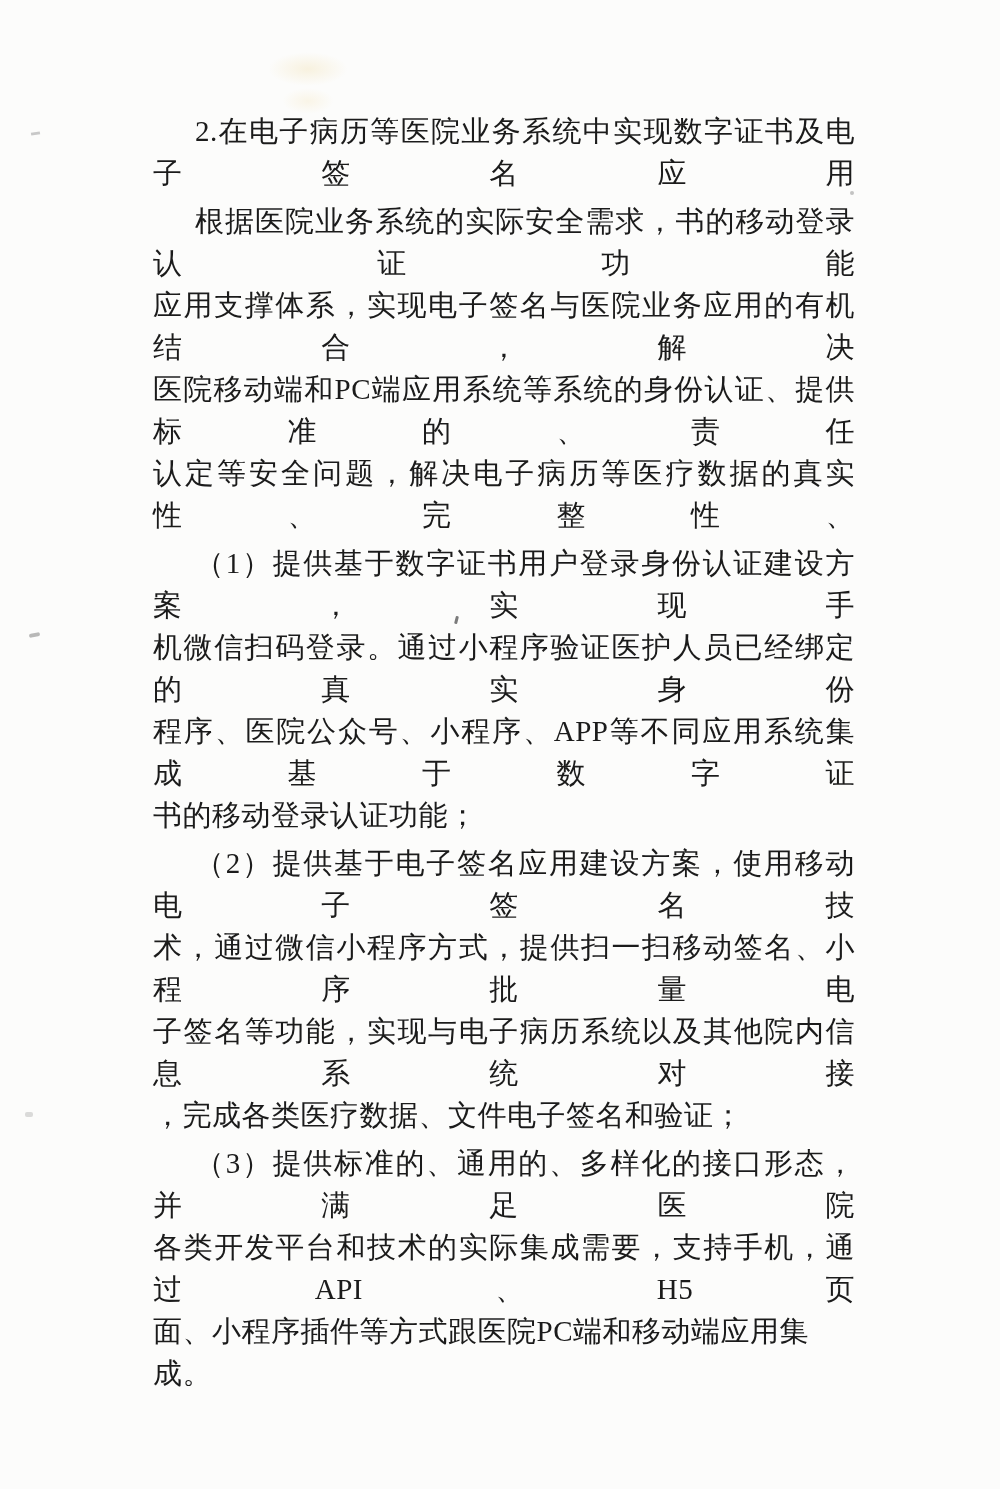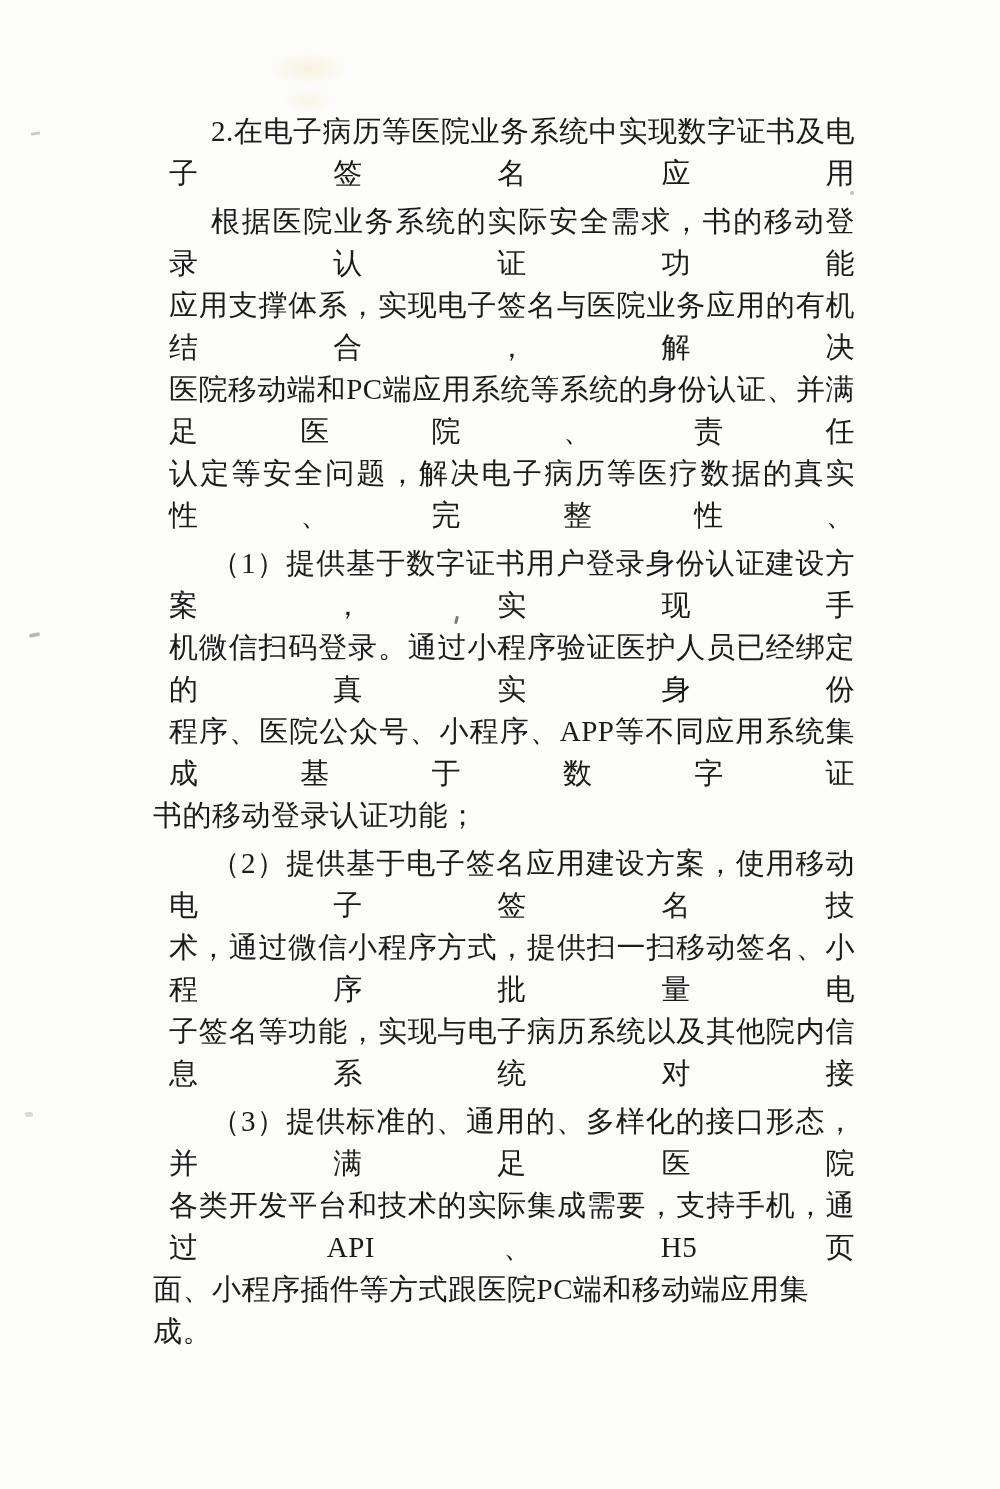--- a/index.html
+++ b/index.html
@@ -13,21 +13,21 @@
   .doc{
     position:absolute;
     left:153px;top:110px;width:702px;
     font-size:29px;line-height:42px;
     color:#1b1b1b;
     letter-spacing:0.5px;
   }
   .doc p{margin:0 0 6px 0;padding:0;}
   .line{display:block;min-height:42px;}
   .doc p .line:first-child{text-indent:42px;}
-  .line.j{text-align:justify;text-align-last:justify;margin-left:16px;}
+  .line.j{text-align:justify;text-align-last:justify;}
   
   .smudge{position:absolute;border-radius:50%;pointer-events:none;}
   .smudge.s1{left:268px;top:52px;width:80px;height:34px;
     background:radial-gradient(ellipse at center, rgba(246,237,211,0.7) 0%, rgba(246,237,211,0) 70%);}
   .smudge.s2{left:282px;top:88px;width:52px;height:26px;
     background:radial-gradient(ellipse at center, rgba(248,240,218,0.6) 0%, rgba(248,240,218,0) 70%);}
   .mark{position:absolute;background:#8a8a8a;pointer-events:none;}
   .mark.m1{left:31px;top:132px;width:9px;height:3px;opacity:.45;transform:rotate(-8deg);}
   .mark.m2{left:29px;top:633px;width:11px;height:4px;opacity:.6;transform:rotate(-10deg);border-radius:2px;}
   .mark.m3{left:25px;top:1112px;width:8px;height:5px;opacity:.3;border-radius:2px;}
@@ -49,35 +49,36 @@
 
   <div class="doc">
 
     <p>
       <span class="line j">2.在电子病历等医院业务系统中实现数字证书及电子签名应用</span>
     </p>
 
     <p>
       <span class="line j">根据医院业务系统的实际安全需求，书的移动登录认证功能</span>
       <span class="line j">应用支撑体系，实现电子签名与医院业务应用的有机结合，解决</span>
-      <span class="line j">医院移动端和PC端应用系统等系统的身份认证、并满足医院、责任</span>
+      <span class="line j">医院移动端和PC端应用系统等系统的身份认证、提供标准的、责任</span>
       <span class="line j">认定等安全问题，解决电子病历等医疗数据的真实性、完整性、</span>
     </p>
 
     <p>
       <span class="line j">（1）提供基于数字证书用户登录身份认证建设方案，实现手</span>
       <span class="line j">机微信扫码登录。通过小程序验证医护人员已经绑定的真实身份</span>
       <span class="line j">程序、医院公众号、小程序、APP等不同应用系统集成基于数字证</span>
       <span class="line">书的移动登录认证功能；</span>
     </p>
 
     <p>
       <span class="line j">（2）提供基于电子签名应用建设方案，使用移动电子签名技</span>
       <span class="line j">术，通过微信小程序方式，提供扫一扫移动签名、小程序批量电</span>
       <span class="line j">子签名等功能，实现与电子病历系统以及其他院内信息系统对接</span>
+      <span class="line">，完成各类医疗数据、文件电子签名和验证；</span>
     </p>
 
     <p>
       <span class="line j">（3）提供标准的、通用的、多样化的接口形态，并满足医院</span>
       <span class="line j">各类开发平台和技术的实际集成需要，支持手机，通过API、H5页</span>
       <span class="line">面、小程序插件等方式跟医院PC端和移动端应用集成。</span>
     </p>
 
   </div>
 </div>

